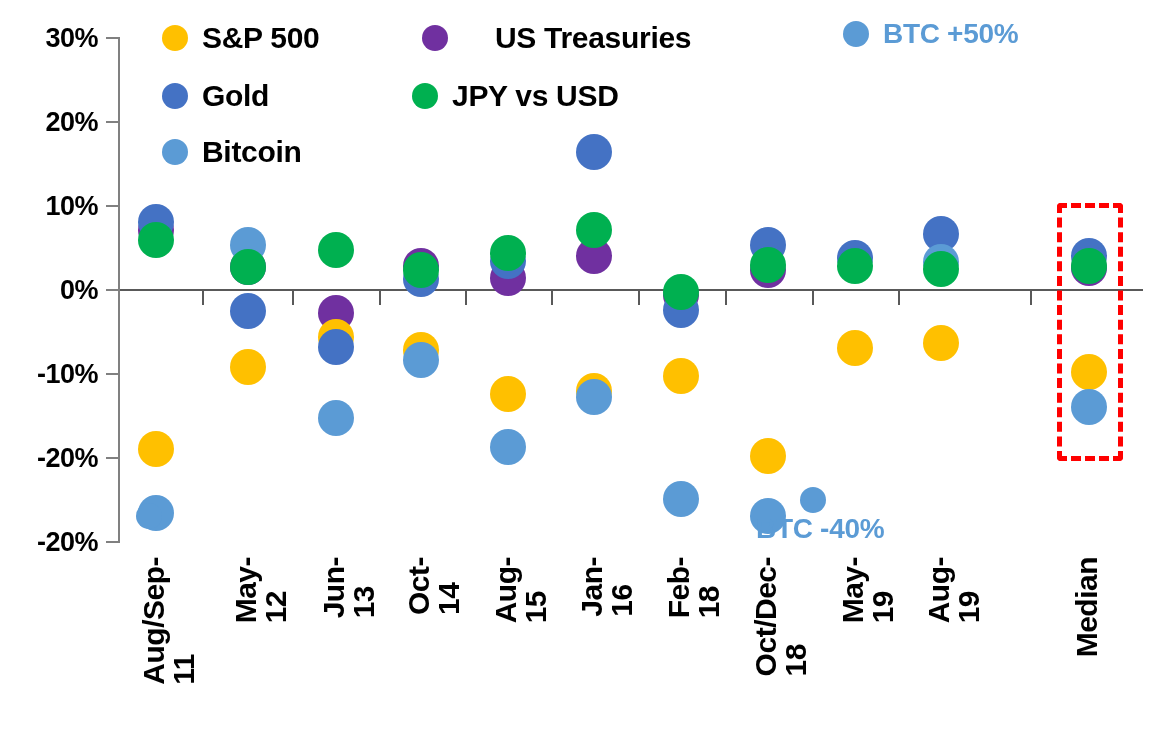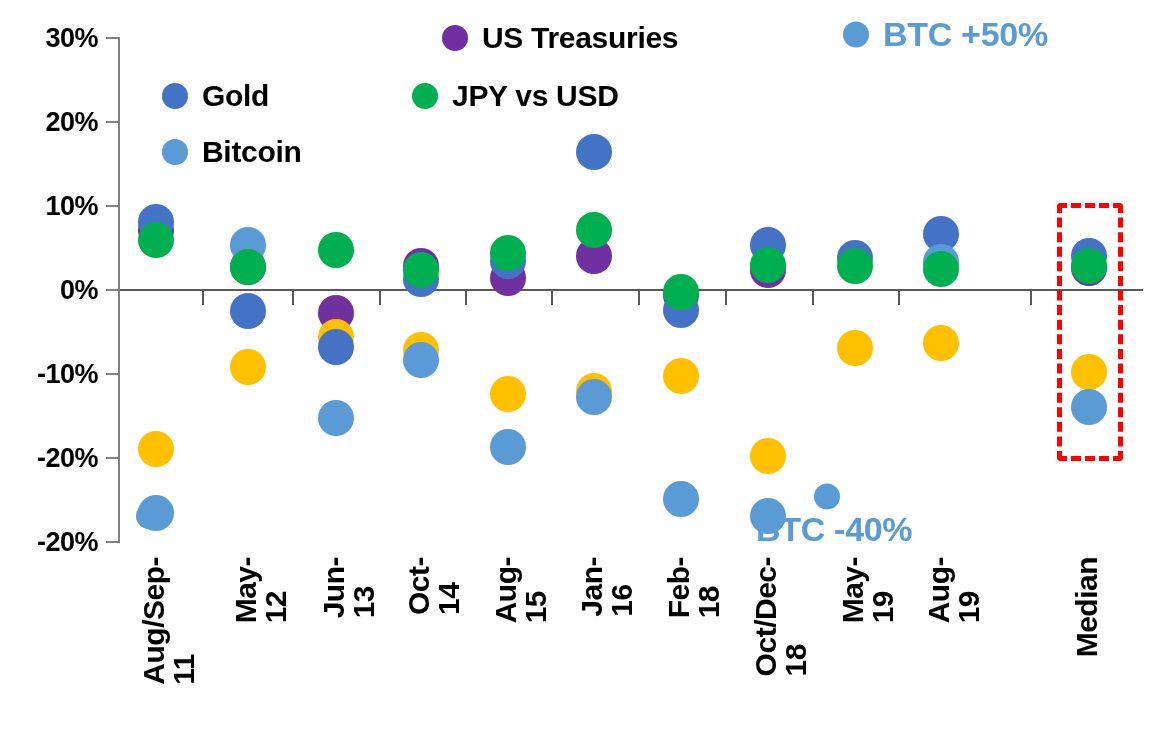--- a/index.html
+++ b/index.html
@@ -17,21 +17,21 @@
   .dot{position:absolute;border-radius:50%;transform:translate(-50%,-50%);}
 
   
   .legend-item{position:absolute;display:flex;align-items:center;white-space:nowrap;}
   .legend-swatch{width:26px;height:26px;border-radius:50%;flex:0 0 auto;}
   .legend-text{font-size:30px;font-weight:700;color:#000;margin-left:14px;letter-spacing:-0.3px;}
 
   
   .anno{position:absolute;display:flex;align-items:center;white-space:nowrap;}
   .anno-swatch{width:26px;height:26px;border-radius:50%;flex:0 0 auto;}
-  .anno-text{font-size:34px;font-weight:700;margin-left:14px;letter-spacing:-0.3px;}
+  .anno-text{font-size:28px;font-weight:700;margin-left:14px;letter-spacing:-0.3px;}
 
   
   .xlabel{position:absolute;font-size:30px;font-weight:700;color:#000;
           writing-mode:vertical-rl;transform:rotate(180deg);
           transform-origin:center;letter-spacing:-0.5px;line-height:1;}
 
   
   .highlight-box{position:absolute;border:5px dashed #FF0000;border-radius:4px;box-sizing:border-box;}
 </style>
 </head>
@@ -121,29 +121,33 @@
     <div class="xlabel" style="left: 231px; top: 557px;">May-12</div>
     <div class="xlabel" style="left: 319px; top: 557px;">Jun-13</div>
     <div class="xlabel" style="left: 404px; top: 557px;">Oct-14</div>
     <div class="xlabel" style="left: 491px; top: 557px;">Aug-15</div>
     <div class="xlabel" style="left: 577px; top: 557px;">Jan-16</div>
     <div class="xlabel" style="left: 664px; top: 557px;">Feb-18</div>
     <div class="xlabel" style="left: 751px; top: 557px;">Oct/Dec-18</div>
     <div class="xlabel" style="left: 838px; top: 557px;">May-19</div>
     <div class="xlabel" style="left: 924px; top: 557px;">Aug-19</div>
     <div class="xlabel" style="left: 1072px; top: 557px;">Median</div>
+    <div class="legend-item" style="left: 162px; top: 38px; transform: translateY(-50%);">
+      <span class="legend-swatch" style="background: rgb(255, 192, 0);"></span>
+      <span class="legend-text">S&amp;P 500</span>
+    </div>
     <div class="legend-item" style="left: 162px; top: 152px; transform: translateY(-50%);">
       <span class="legend-swatch" style="background: rgb(91, 155, 213);"></span>
       <span class="legend-text">Bitcoin</span>
     </div>
     <div class="legend-item" style="left: 162px; top: 96px; transform: translateY(-50%);">
       <span class="legend-swatch" style="background: rgb(68, 114, 196);"></span>
       <span class="legend-text">Gold</span>
     </div>
-    <div class="legend-item" style="left: 442px; top: 38px; transform: translateY(-50%);">
+    <div class="legend-item" style="left: 422px; top: 38px; transform: translateY(-50%); gap: 33px;">
       <span class="legend-swatch" style="background: rgb(112, 48, 160);"></span>
       <span class="legend-text">US Treasuries</span>
     </div>
     <div class="legend-item" style="left: 412px; top: 96px; transform: translateY(-50%);">
       <span class="legend-swatch" style="background: rgb(0, 176, 80);"></span>
       <span class="legend-text">JPY vs USD</span>
     </div>
     <div class="anno" style="left: 843px; top: 34px; transform: translateY(-50%);">
       <span class="anno-swatch" style="background: rgb(91, 155, 213);"></span>
       <span class="anno-text" style="color: rgb(91, 155, 213);">BTC +50%</span>

